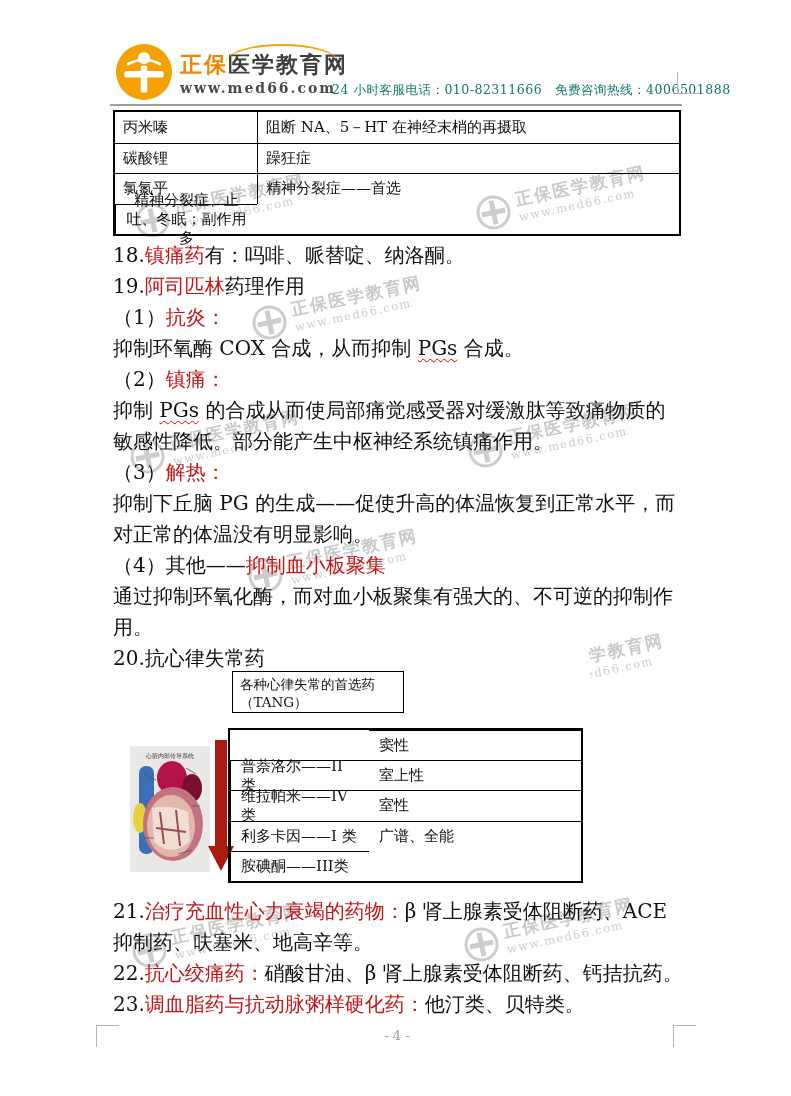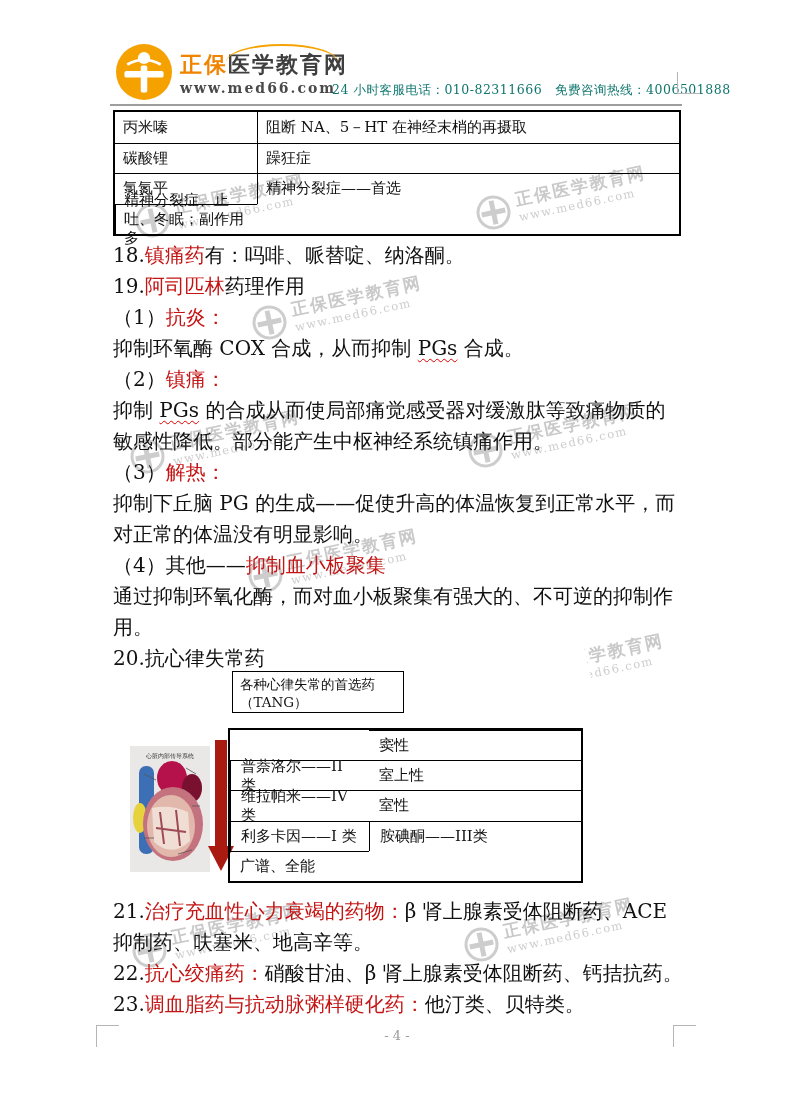--- a/index.html
+++ b/index.html
@@ -20,21 +20,21 @@
   .header-divider{position:absolute;left:110px;top:104px;width:572px;border-top:2px solid #9e9e9e;}
   
   .wm{position:absolute;display:flex;align-items:center;gap:6px;transform:rotate(-12deg);
       pointer-events:none;}
   .wm-t{line-height:1;}
   .wm-l1{font-size:17px;font-weight:bold;color:#c9c9c9;letter-spacing:2px;}
   .wm-l2{font-size:11.5px;color:#cdcdcd;letter-spacing:1.5px;margin-top:4px;}
   .wm.clip{clip-path:inset(0 0 0 96px);}
   
   .t1{position:absolute;left:113px;top:110px;width:568px;border:2px solid #000;
-      display:grid;grid-template-columns:142px 1fr;box-sizing:border-box;background:transparent;}
+      display:grid;grid-template-columns:142px 1fr;box-sizing:border-box;background:transparent;text-align:center;}
   .t1 .c{box-sizing:border-box;height:30.5px;display:flex;align-items:center;
          padding:0 8px;font-size:15px;border-top:1.5px solid #000;}
   .t1 .r0{border-top:none;}
   .t1 .c2{border-left:1.5px solid #000;}
   .t2{position:absolute;left:228px;top:728px;width:355px;border:2px solid #000;
       display:grid;grid-template-columns:139px 1fr;box-sizing:border-box;}
   .t2 .c{box-sizing:border-box;height:30.2px;display:flex;align-items:center;
          padding:0 10px;font-size:15px;border-top:1.5px solid #000;}
   .t2 .r0{border-top:none;}
   .t2 .c2{border-left:1.5px solid #000;}
@@ -230,22 +230,22 @@
   </div>
 
   <div class="t2">
     <div class="c r0"></div>
     <div class="c">窦性</div>
     <div class="c c2">普萘洛尔——II 类</div>
     <div class="c">室上性</div>
     <div class="c c2">维拉帕米——IV 类</div>
     <div class="c">室性</div>
     <div class="c c2">利多卡因——I 类</div>
+    <div class="c">广谱、全能</div>
     <div class="c c2">胺碘酮——III类</div>
-    <div class="c">广谱、全能</div>
   </div>
 
   <div class="flow" style="top:896px;width:578px;">
     <p><span>21.</span><span class="rd">治疗充血性心力衰竭的药物：</span><span>β 肾上腺素受体阻断药、ACE 抑制药、呋塞米、地高辛等。</span></p>
     <p><span>22.</span><span class="rd">抗心绞痛药：</span><span>硝酸甘油、β 肾上腺素受体阻断药、钙拮抗药。</span></p>
     <p><span>23.</span><span class="rd">调血脂药与抗动脉粥样硬化药：</span><span>他汀类、贝特类。</span></p>
   </div>
 
   <div class="crn crn-tr"></div>
   <div class="crn crn-bl"></div>

